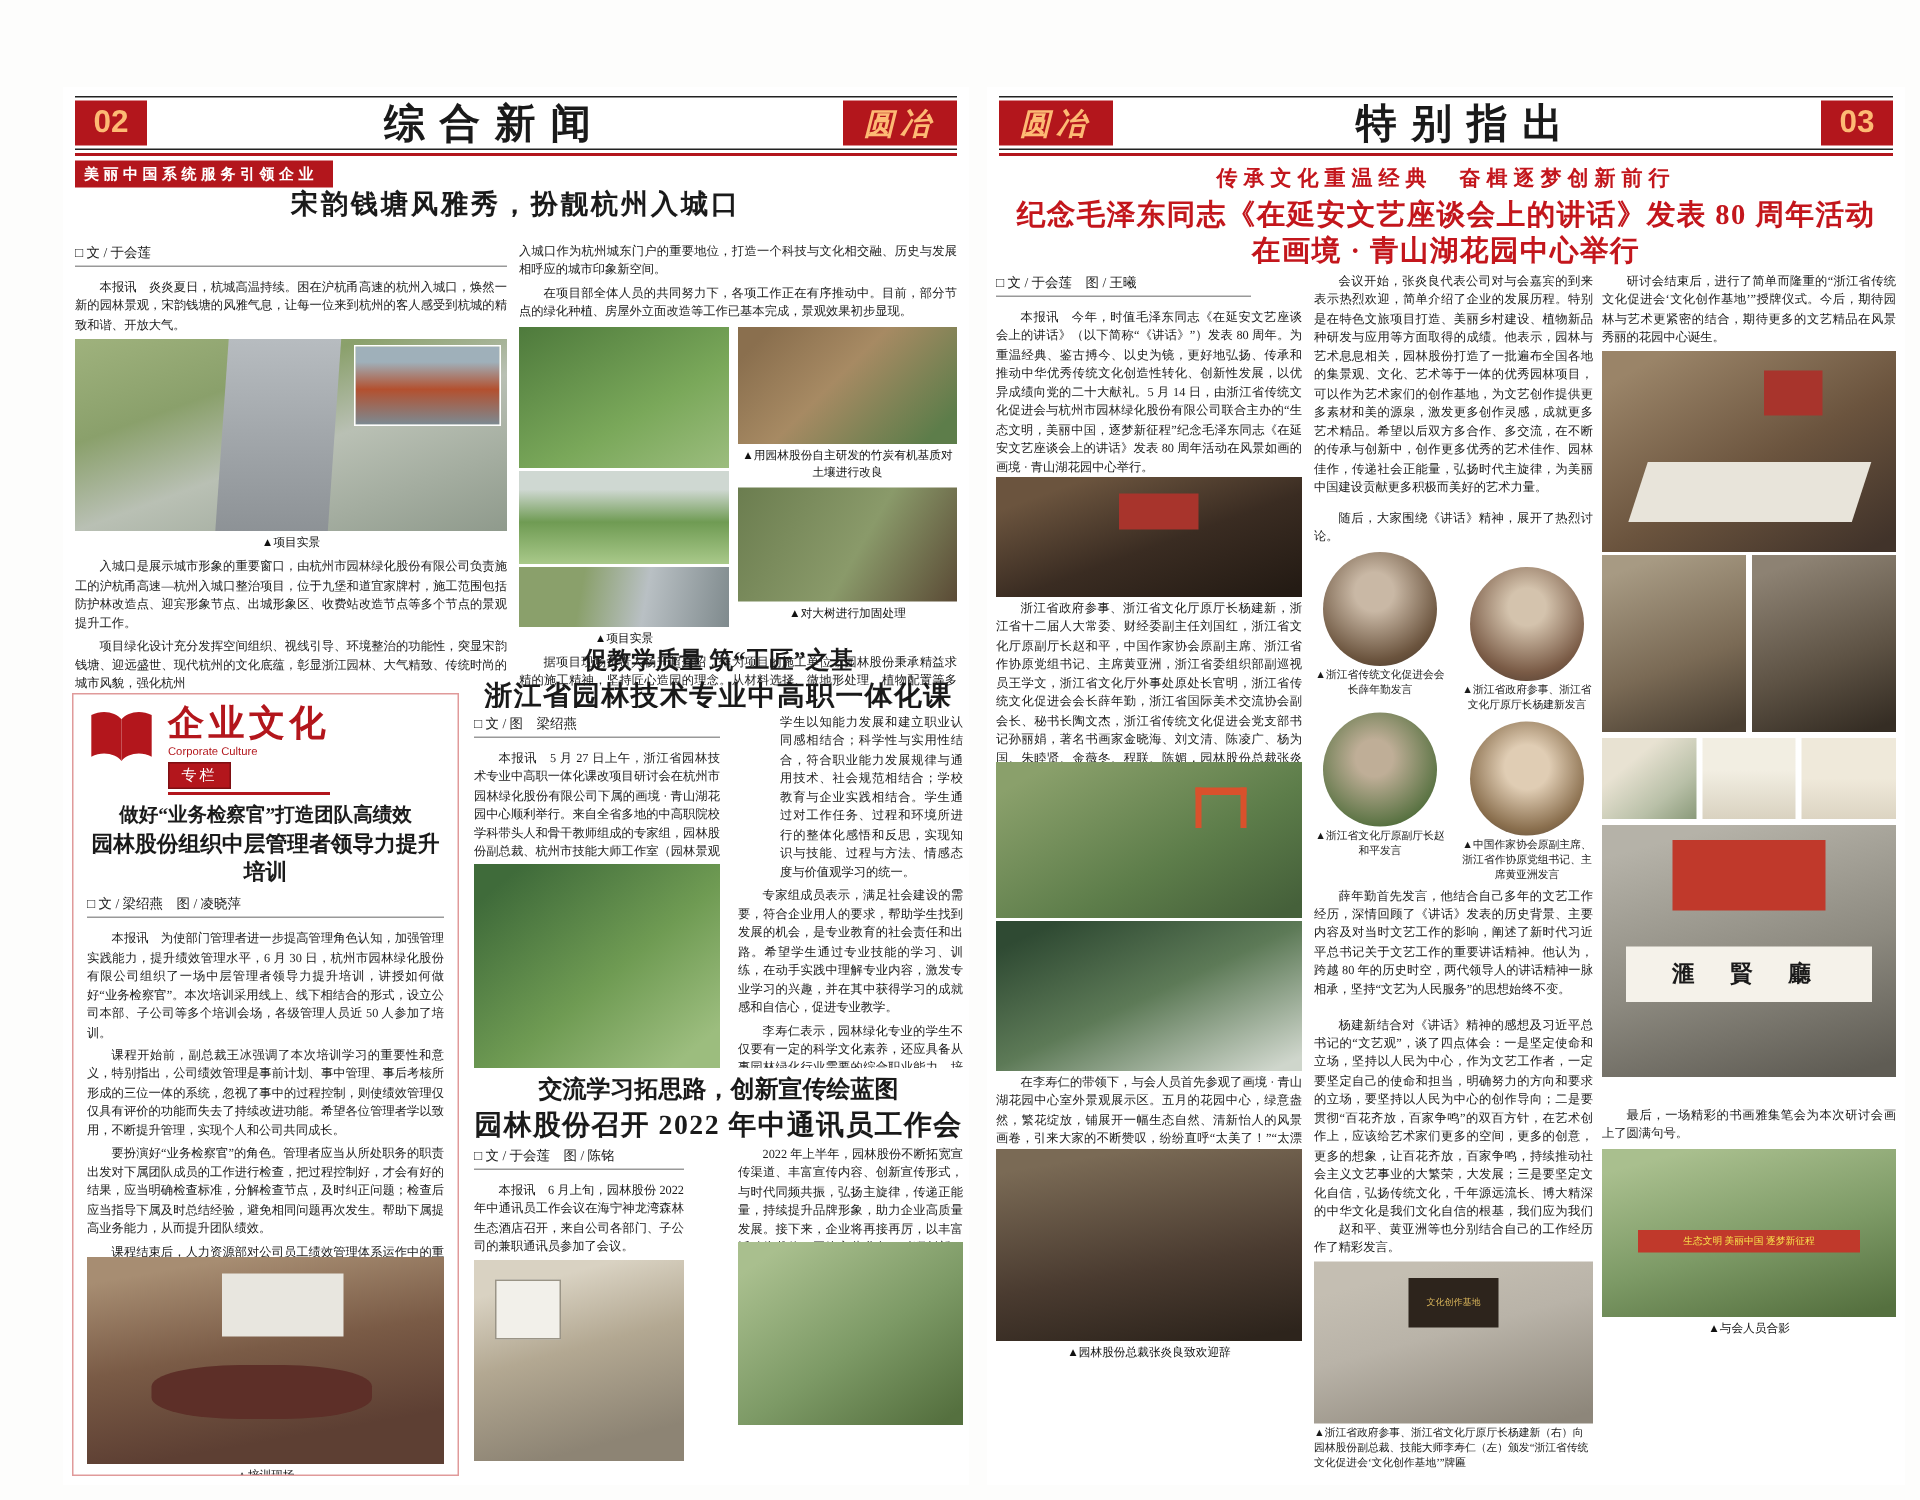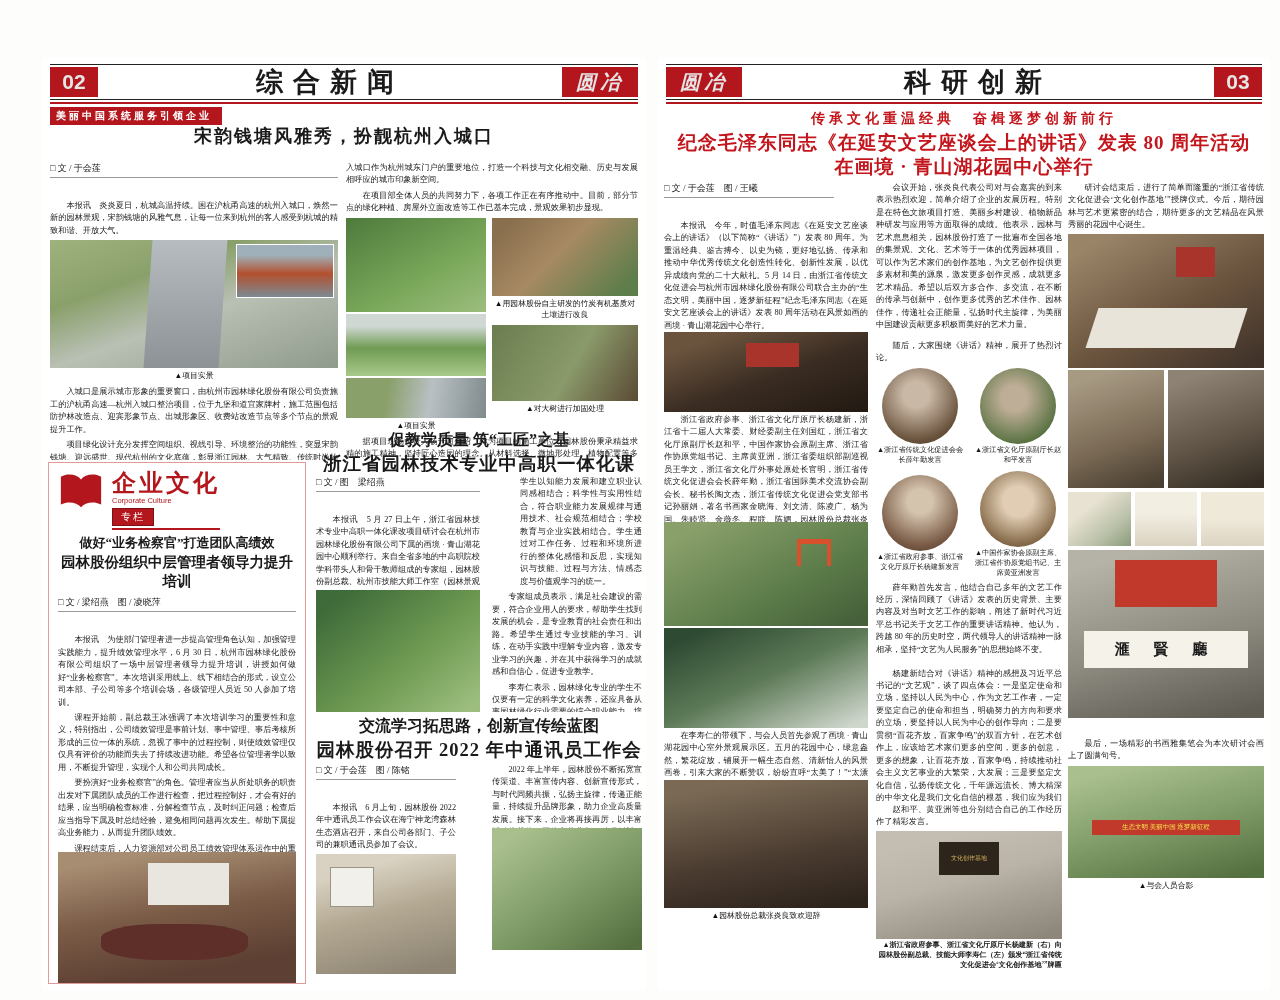--- a/index.html
+++ b/index.html
@@ -3,29 +3,29 @@
 <meta charset="utf-8">
 <style>
   html,body{margin:0;padding:0;}
   body{width:1280px;height:1000px;background:#fdfdfc;position:relative;
        font-family:"Liberation Serif","DejaVu Serif",serif;color:#1a1a1a;overflow:hidden;}
   .page{position:absolute;top:58px;height:932px;background:#fff;}
   #page-left{left:42px;width:604px;}
   #page-right{left:658px;width:612px;}
   
   .band{position:absolute;left:8px;right:8px;top:6px;height:34px;border-top:1.5px solid #222;border-bottom:1.5px solid #222;display:flex;align-items:center;}
-  .redbox{background:#b3161c;color:#e5e5e5;height:30px;display:flex;align-items:center;justify-content:center;font-weight:bold;}
+  .redbox{background:#b3161c;color:#fdba74;height:30px;display:flex;align-items:center;justify-content:center;font-weight:bold;}
   .numbox{width:48px;font-family:"Liberation Sans",sans-serif;font-size:21px;}
   .mastbox{width:76px;font-size:20px;letter-spacing:4px;font-style:italic;}
   .band-title{flex:1;text-align:center;font-size:27px;font-weight:bold;letter-spacing:10px;}
   .redline{position:absolute;left:8px;right:8px;top:44px;height:2px;background:#b3161c;}
   .slogan{position:absolute;left:8px;top:49px;background:#b3161c;color:#fff;font-size:10px;padding:2px 10px 2px 6px;letter-spacing:3px;font-weight:bold;font-family:Liberation Mono, monospace;}
   
   .headline-main{position:absolute;left:0;right:0;top:66px;text-align:center;font-size:18px;font-weight:bold;letter-spacing:2px;}
-  .byline{font-size:9px;color:#222;border-bottom:1px solid #999;padding-bottom:2px;margin-bottom:22px;}
+  .byline{font-size:9px;color:#222;border-bottom:1px solid #999;padding-bottom:2px;margin-bottom:8px;}
   .p{font-size:8.2px;line-height:1.52;text-align:justify;text-indent:2em;margin:0 0 3px 0;}
   .cap{font-size:7.8px;text-align:center;margin:2px 0 5px 0;color:#111;}
   .col{position:absolute;overflow:hidden;}
   .clip{overflow:hidden;}
   .photo{position:relative;overflow:hidden;margin:0 0 2px 0;}
   .h2line{text-align:center;font-weight:bold;}
   .red-kicker{position:absolute;left:0;right:0;top:52px;text-align:center;color:#c3161c;font-size:14px;font-weight:bold;letter-spacing:4px;}
   .red-headline{position:absolute;left:0;right:0;text-align:center;color:#c3161c;font-weight:bold;font-size:19px;letter-spacing:1px;}
   
   .culture-box{position:absolute;left:6px;top:404px;width:258px;height:522px;border:1px solid #e09a9a;padding:8px 9px;box-sizing:border-box;overflow:hidden;}
@@ -156,21 +156,21 @@
       <div class="p" style="text-indent:2em;">2022 年上半年，园林股份不断拓宽宣传渠道、丰富宣传内容、创新宣传形式，与时代同频共振，弘扬主旋律，传递正能量，持续提升品牌形象，助力企业高质量发展。接下来，企业将再接再厉，以丰富活动为载体，围绕主营业务、科研创新、匠心精神等，推动企业宣传工作再上新台阶。</div>
 
     </div>
     <div class="photo" style="height:122px;background:linear-gradient(145deg,#a9bf8e 10%,#7d9a66 55%,#55703f 95%);"></div>
   </div>
 </div>
 
 <div class="page" id="page-right">
   <div class="band">
     <div class="redbox mastbox">圆冶</div>
-    <div class="band-title">科研创新</div>
+    <div class="band-title">特别指出</div>
     <div class="redbox numbox">03</div>
   </div>
   <div class="redline"></div>
   <div class="red-kicker">传承文化重温经典　奋楫逐梦创新前行</div>
   <div class="red-headline" style="top:72px;">纪念毛泽东同志《在延安文艺座谈会上的讲话》发表 80 周年活动</div>
   <div class="red-headline" style="top:96px;">在画境 · 青山湖花园中心举行</div>
 
   <div class="col" style="left:6px;top:124px;width:204px;height:800px;">
     <div class="byline" style="width:170px;">□ 文 / 于会莲　图 / 王曦</div>
     <div class="clip" style="height:112px;">
@@ -196,44 +196,44 @@
   <div class="col" style="left:218px;top:124px;width:186px;height:800px;">
     <div class="clip" style="height:158px;">
       <div class="p">会议开始，张炎良代表公司对与会嘉宾的到来表示热烈欢迎，简单介绍了企业的发展历程。特别是在特色文旅项目打造、美丽乡村建设、植物新品种研发与应用等方面取得的成绩。他表示，园林与艺术息息相关，园林股份打造了一批遍布全国各地的集景观、文化、艺术等于一体的优秀园林项目，可以作为艺术家们的创作基地，为文艺创作提供更多素材和美的源泉，激发更多创作灵感，成就更多艺术精品。希望以后双方多合作、多交流，在不断的传承与创新中，创作更多优秀的艺术佳作、园林佳作，传递社会正能量，弘扬时代主旋律，为美丽中国建设贡献更多积极而美好的艺术力量。</div>
     </div>
     <div class="p">随后，大家围绕《讲话》精神，展开了热烈讨论。</div>
     <div style="display:flex;flex-wrap:wrap;justify-content:space-between;">
       <div style="width:88px;">
         <div class="circ" style="width:76px;height:76px;margin:0 auto;background:radial-gradient(circle at 45% 35%,#c9b8a5 20%,#6b543e 70%,#3a2c22);"></div>
         <div class="ccap">▲浙江省传统文化促进会会长薛年勤发言</div>
       </div>
+      <div style="width:88px;margin-top:10px;">
+        <div class="circ" style="width:76px;height:76px;margin:0 auto;background:radial-gradient(circle at 50% 35%,#d4c3ad 20%,#7a5b46 70%,#41332a);"></div>
+        <div class="ccap">▲浙江省政府参事、浙江省文化厅原厅长杨建新发言</div>
+      </div>
       <div style="width:88px;">
         <div class="circ" style="width:76px;height:76px;margin:0 auto;background:radial-gradient(circle at 45% 40%,#bfae97 20%,#55703f 75%,#2f4a33);"></div>
         <div class="ccap">▲浙江省文化厅原副厅长赵和平发言</div>
       </div>
-      <div style="width:88px;margin-top:10px;">
-        <div class="circ" style="width:76px;height:76px;margin:0 auto;background:radial-gradient(circle at 50% 35%,#d4c3ad 20%,#7a5b46 70%,#41332a);"></div>
-        <div class="ccap">▲浙江省政府参事、浙江省文化厅原厅长杨建新发言</div>
-      </div>
       <div style="width:88px;margin-top:6px;">
         <div class="circ" style="width:76px;height:76px;margin:0 auto;background:radial-gradient(circle at 50% 40%,#e0cdb4 25%,#8a6f4e 70%,#4a3b30);"></div>
         <div class="ccap">▲中国作家协会原副主席、浙江省作协原党组书记、主席黄亚洲发言</div>
       </div>
     </div>
     <div class="clip" style="height:86px;margin-top:3px;">
       <div class="p">薛年勤首先发言，他结合自己多年的文艺工作经历，深情回顾了《讲话》发表的历史背景、主要内容及对当时文艺工作的影响，阐述了新时代习近平总书记关于文艺工作的重要讲话精神。他认为，跨越 80 年的历史时空，两代领导人的讲话精神一脉相承，坚持“文艺为人民服务”的思想始终不变。</div>
     </div>
     <div class="clip" style="height:136px;">
       <div class="p">杨建新结合对《讲话》精神的感想及习近平总书记的“文艺观”，谈了四点体会：一是坚定使命和立场，坚持以人民为中心，作为文艺工作者，一定要坚定自己的使命和担当，明确努力的方向和要求的立场，要坚持以人民为中心的创作导向；二是要贯彻“百花齐放，百家争鸣”的双百方针，在艺术创作上，应该给艺术家们更多的空间，更多的创意，更多的想象，让百花齐放，百家争鸣，持续推动社会主义文艺事业的大繁荣，大发展；三是要坚定文化自信，弘扬传统文化，千年源远流长、博大精深的中华文化是我们文化自信的根基，我们应为我们的历史、我们的民族、我们的文化而感到骄傲，要传承其精华，剔除其糟粕，使优秀传统文化不断发扬光大；四是要学习和借鉴外来的优秀文化，中华文化从来不是与世界隔绝的，而是在不断的学习、交流、借鉴中不断发展进步的，我们要牢记习近平总书记所讲的“不忘本来、吸收外来、面向未来”，在坚定优秀传统文化的同时，更要吸收世界上的先进文明成果，只有这样，才能促进社会主义文艺事业的不断发展。</div>
     </div>
     <div class="p">赵和平、黄亚洲等也分别结合自己的工作经历作了精彩发言。</div>
     <div class="photo" style="height:108px;background:linear-gradient(165deg,#c4beb2 15%,#b9b3a8 45%,#8d867a 95%);">
       <div style="position:absolute;left:34%;top:10%;width:32%;height:30%;background:#2d241c;color:#d8b45a;font-size:6px;display:flex;align-items:center;justify-content:center;">文化创作基地</div>
     </div>
-    <div class="ccap" style="text-align:right;font-weight:bold;">▲浙江省政府参事、浙江省文化厅原厅长杨建新（右）向园林股份副总裁、技能大师李寿仁（左）颁发“浙江省传统文化促进会‘文化创作基地’”牌匾</div>
+    <div class="ccap" style="text-align:left;">▲浙江省政府参事、浙江省文化厅原厅长杨建新（右）向园林股份副总裁、技能大师李寿仁（左）颁发“浙江省传统文化促进会‘文化创作基地’”牌匾</div>
   </div>
 
   <div class="col" style="left:410px;top:124px;width:196px;height:800px;">
     <div class="clip" style="height:52px;">
       <div class="p" style="text-indent:2em;">研讨会结束后，进行了简单而隆重的“浙江省传统文化促进会‘文化创作基地’”授牌仪式。今后，期待园林与艺术更紧密的结合，期待更多的文艺精品在风景秀丽的花园中心诞生。</div>
     </div>
     <div class="photo" style="height:134px;background:linear-gradient(150deg,#9a8468 10%,#6b543e 55%,#41332a 95%);">
       <div style="position:absolute;left:12%;top:55%;width:76%;height:30%;background:#e8e4da;transform:skewX(-18deg);"></div>
       <div style="position:absolute;left:55%;top:10%;width:20%;height:22%;background:#a8342c;"></div>
     </div>

